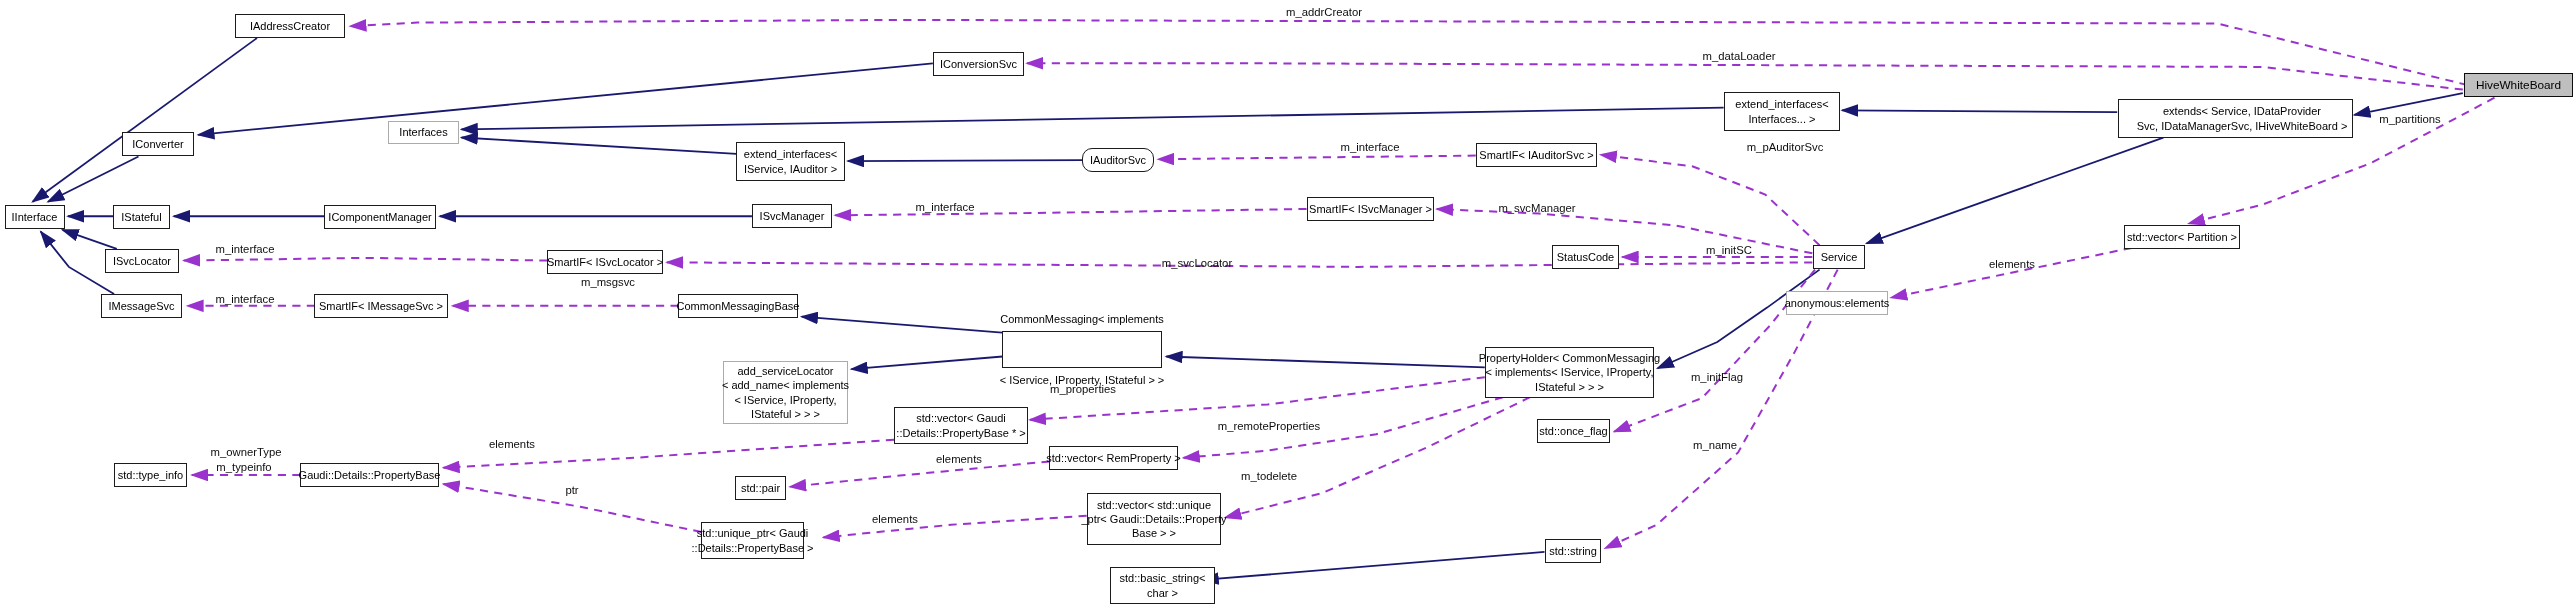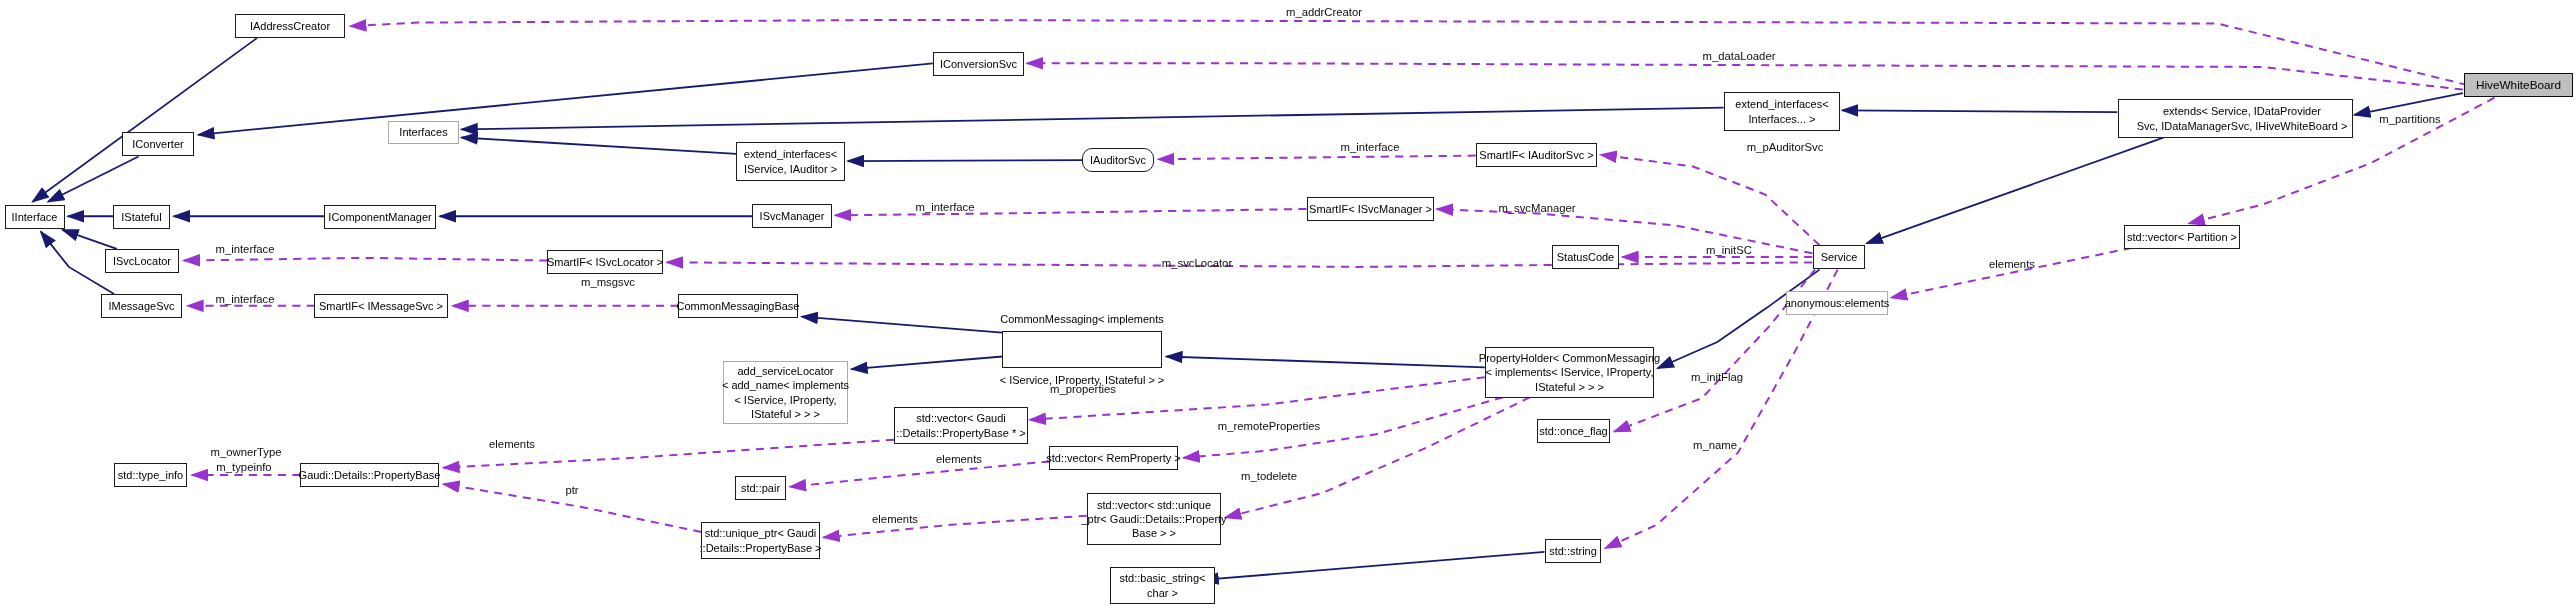--- a/index.html
+++ b/index.html
@@ -181,21 +181,21 @@
         <div>std::vector&lt; RemProperty &gt;</div>
       </div>
       <div class="node" style="left: 735px; top: 476px; width: 51px; height: 23.5px;">
         <div>std::pair</div>
       </div>
       <div class="node" style="left: 1087px; top: 493px; width: 134px; height: 52px;">
         <div>std::vector&lt; std::unique</div>
         <div>_ptr&lt; Gaudi::Details::Property</div>
         <div>Base &gt; &gt;</div>
       </div>
-      <div class="node" style="left: 701px; top: 522px; width: 119px; height: 37px;">
+      <div class="node" style="left: 701px; top: 522px; width: 103px; height: 37px;">
         <div>std::unique_ptr&lt; Gaudi</div>
         <div>::Details::PropertyBase &gt;</div>
       </div>
       <div class="node" style="left: 1545px; top: 539px; width: 56px; height: 24.4px;">
         <div>std::string</div>
       </div>
       <div class="node" style="left: 1110px; top: 567px; width: 105px; height: 37px;">
         <div>std::basic_string&lt;</div>
         <div>char &gt;</div>
       </div>

